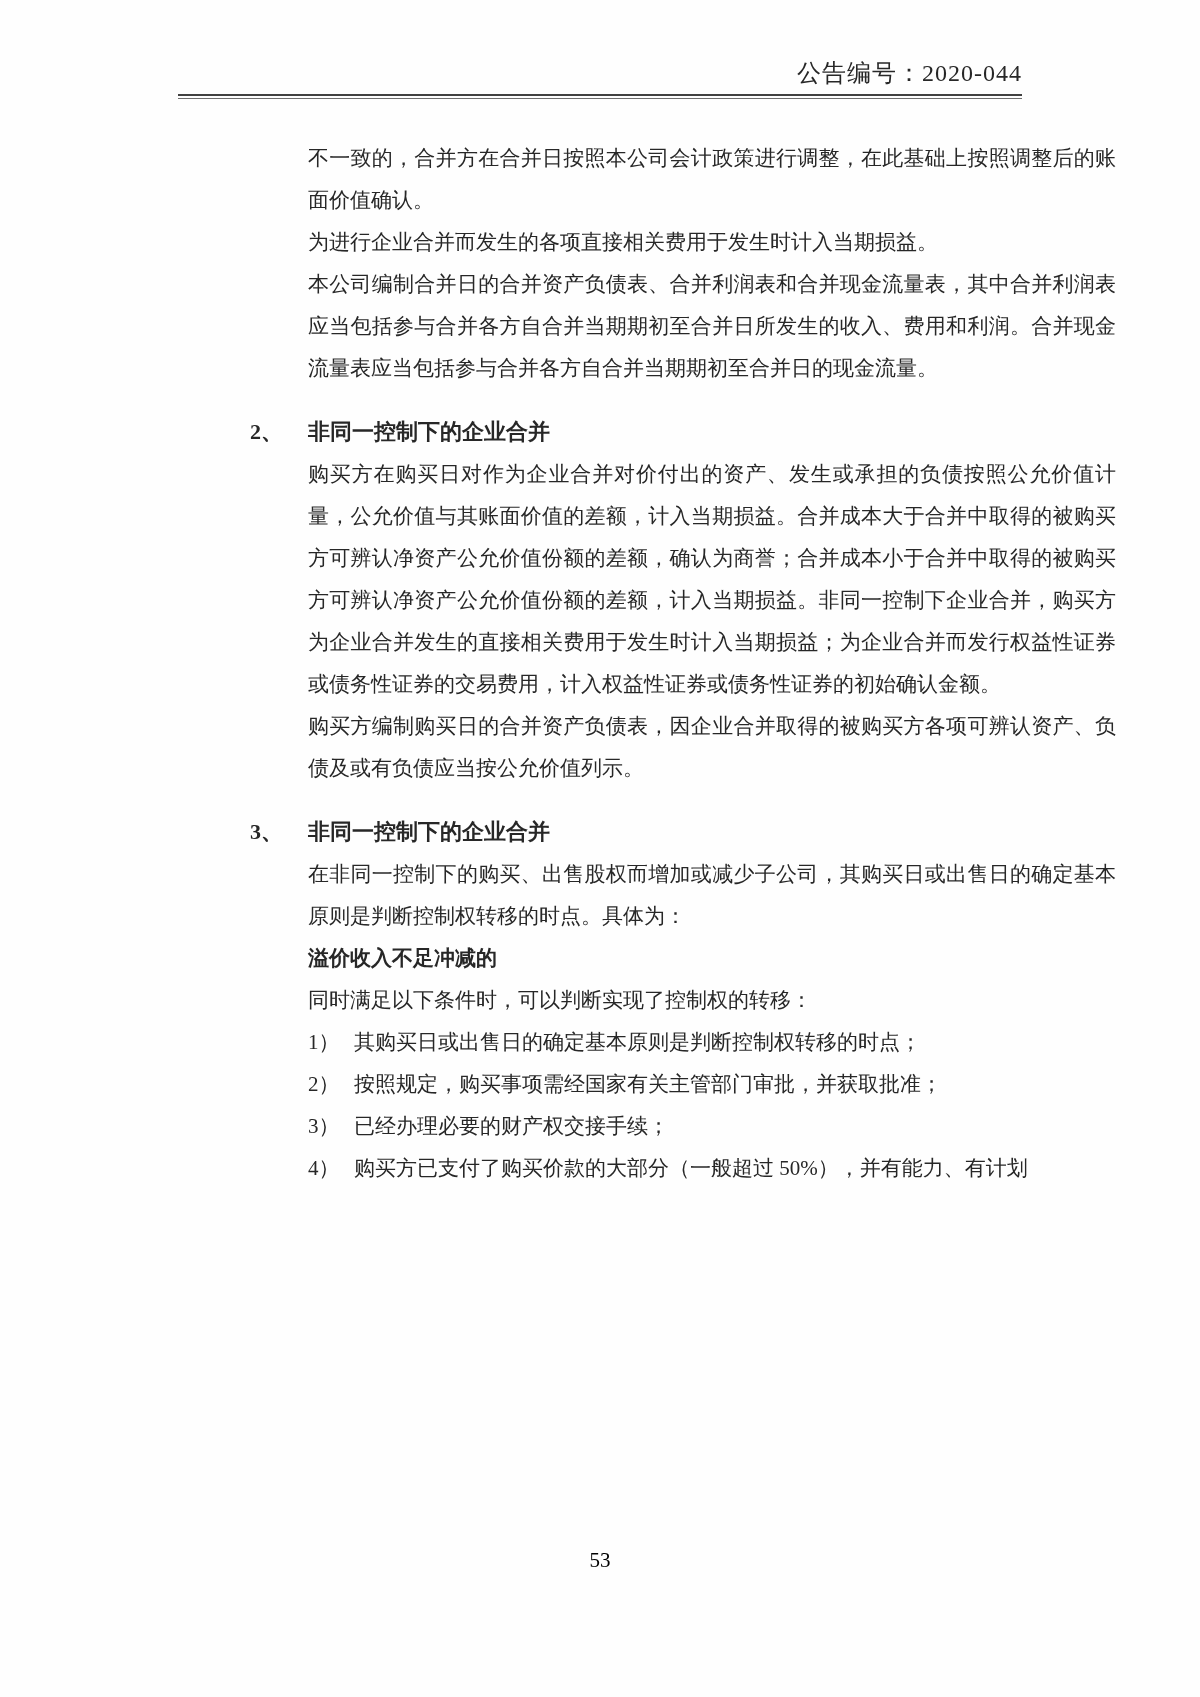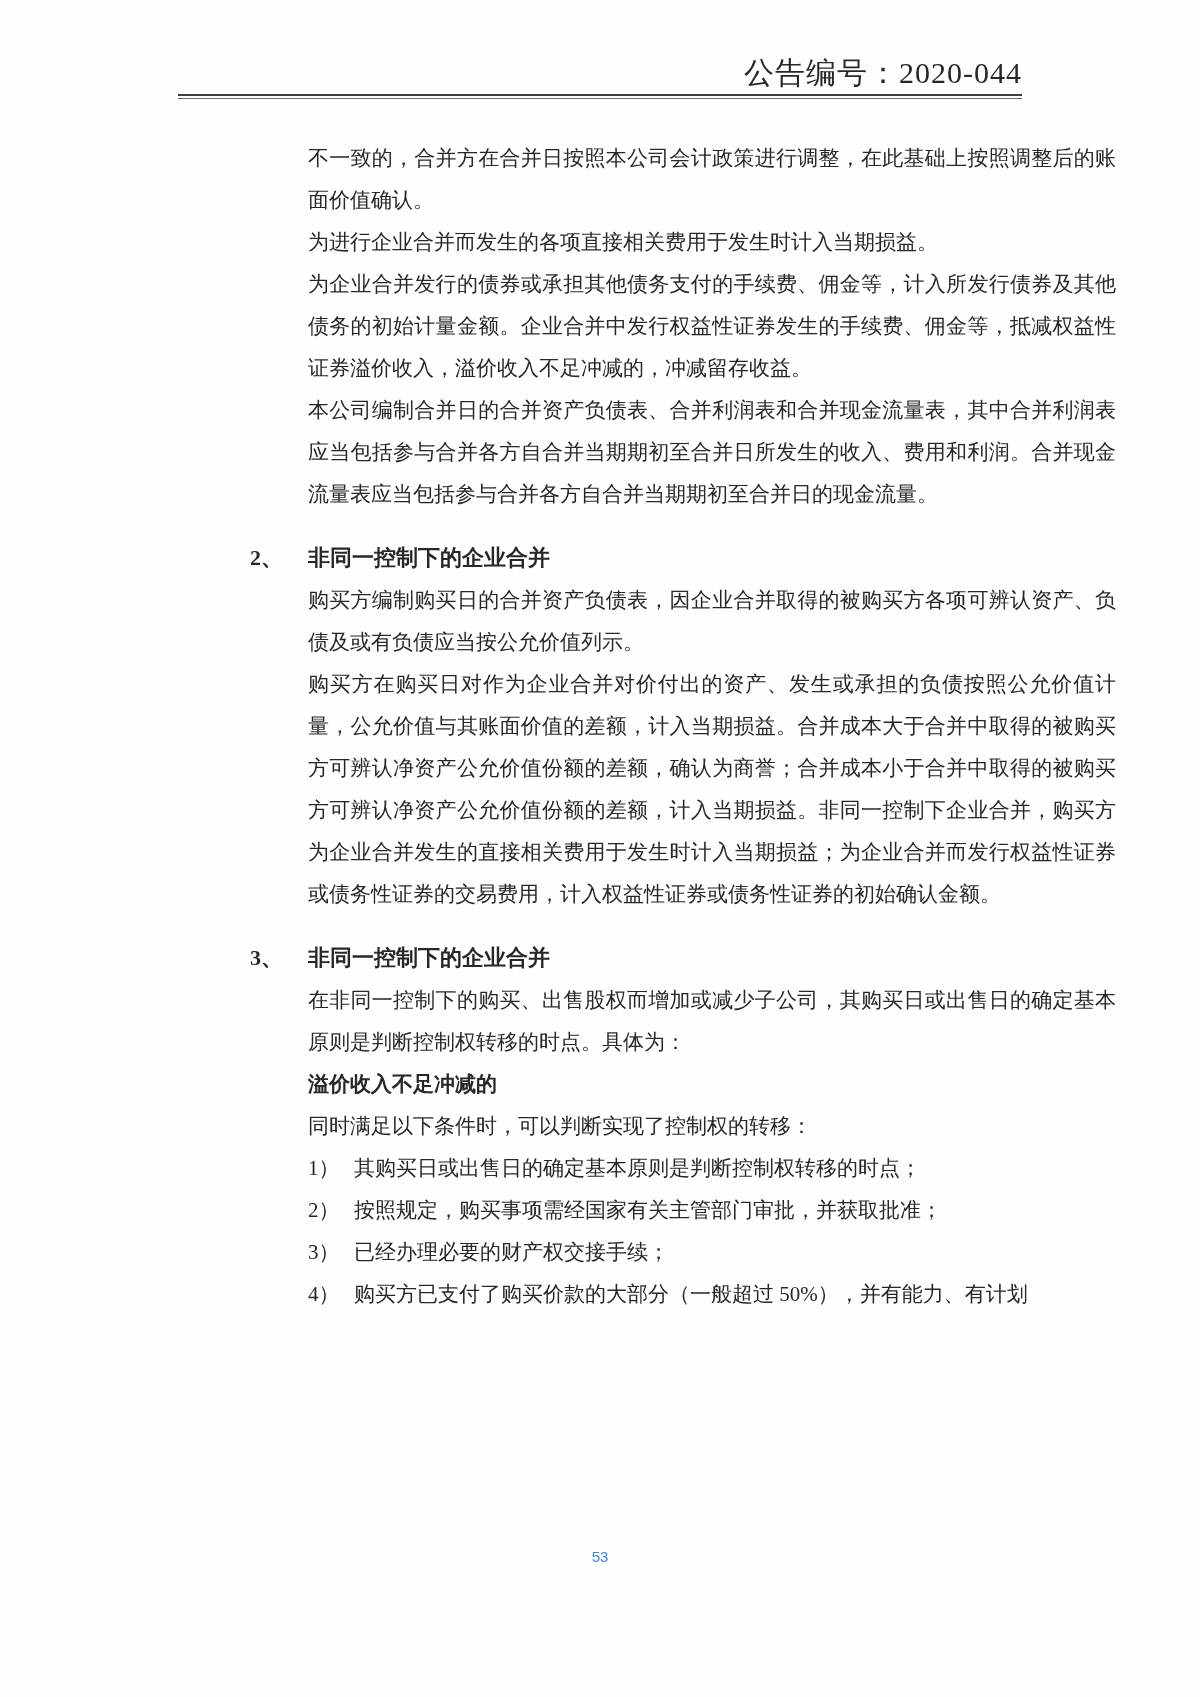--- a/index.html
+++ b/index.html
@@ -13,21 +13,21 @@
     height: 1697px;
     margin: 0 auto;
     background: #fefefe;
     font-family: "Liberation Serif", "DejaVu Serif", serif;
     color: #272727;
     overflow: hidden;
   }
   .doc-header {
     margin: 58px 178px 0 178px;
     text-align: right;
-    font-size: 30px;
+    font-size: 24px;
     line-height: 30px;
     letter-spacing: 1px;
   }
   .header-rule {
     margin: 6px 178px 0 178px;
     height: 2px;
     border-top: 2px solid #414141;
     border-bottom: 1px solid #6e6e6e;
   }
   .content {
@@ -75,48 +75,47 @@
     flex: 1;
     text-align: justify;
     text-justify: inter-character;
   }
   .page-number {
     position: absolute;
     top: 1548px;
     left: 0;
     width: 100%;
     text-align: center;
-    font-family: Liberation Sans, sans-serif;
-    font-size: 15px;
-    color: #3b82f6;
+    font-family: Liberation Serif, serif;
+    font-size: 21px;
+    color: #000000;
   }
 </style>
 </head>
 <body>
 
 <div class="page">
 
   <div class="doc-header">公告编号：2020-044</div>
 
   <div class="header-rule"></div>
 
   <div class="content">
 
     <p class="body-text">不一致的，合并方在合并日按照本公司会计政策进行调整，在此基础上按照调整后的账面价值确认。</p>
     <p class="body-text">为进行企业合并而发生的各项直接相关费用于发生时计入当期损益。</p>
-    <p class="body-text">为企业合并发行的债券或承担其他债务支付的手续费、佣金等，计入所发行债券及其他债务的初始计量金额。企业合并中发行权益性证券发生的手续费、佣金等，抵减权益性证券溢价收入，溢价收入不足冲减的，冲减留存收益。</p>
     <p class="body-text">本公司编制合并日的合并资产负债表、合并利润表和合并现金流量表，其中合并利润表应当包括参与合并各方自合并当期期初至合并日所发生的收入、费用和利润。合并现金流量表应当包括参与合并各方自合并当期期初至合并日的现金流量。</p>
 
     <div class="section">
       <div class="section-heading">
         <span class="section-number">2、</span>
         <span class="section-title">非同一控制下的企业合并</span>
       </div>
+      <p class="body-text">购买方在购买日对作为企业合并对价付出的资产、发生或承担的负债按照公允价值计量，公允价值与其账面价值的差额，计入当期损益。合并成本大于合并中取得的被购买方可辨认净资产公允价值份额的差额，确认为商誉；合并成本小于合并中取得的被购买方可辨认净资产公允价值份额的差额，计入当期损益。非同一控制下企业合并，购买方为企业合并发生的直接相关费用于发生时计入当期损益；为企业合并而发行权益性证券或债务性证券的交易费用，计入权益性证券或债务性证券的初始确认金额。</p>
       <p class="body-text">购买方编制购买日的合并资产负债表，因企业合并取得的被购买方各项可辨认资产、负债及或有负债应当按公允价值列示。</p>
-      <p class="body-text">购买方在购买日对作为企业合并对价付出的资产、发生或承担的负债按照公允价值计量，公允价值与其账面价值的差额，计入当期损益。合并成本大于合并中取得的被购买方可辨认净资产公允价值份额的差额，确认为商誉；合并成本小于合并中取得的被购买方可辨认净资产公允价值份额的差额，计入当期损益。非同一控制下企业合并，购买方为企业合并发生的直接相关费用于发生时计入当期损益；为企业合并而发行权益性证券或债务性证券的交易费用，计入权益性证券或债务性证券的初始确认金额。</p>
     </div>
 
     <div class="section">
       <div class="section-heading">
         <span class="section-number">3、</span>
         <span class="section-title">非同一控制下的企业合并</span>
       </div>
       <p class="body-text">在非同一控制下的购买、出售股权而增加或减少子公司，其购买日或出售日的确定基本原则是判断控制权转移的时点。具体为：</p>
       <div class="subheading">溢价收入不足冲减的</div>
       <p class="body-text">同时满足以下条件时，可以判断实现了控制权的转移：</p>

